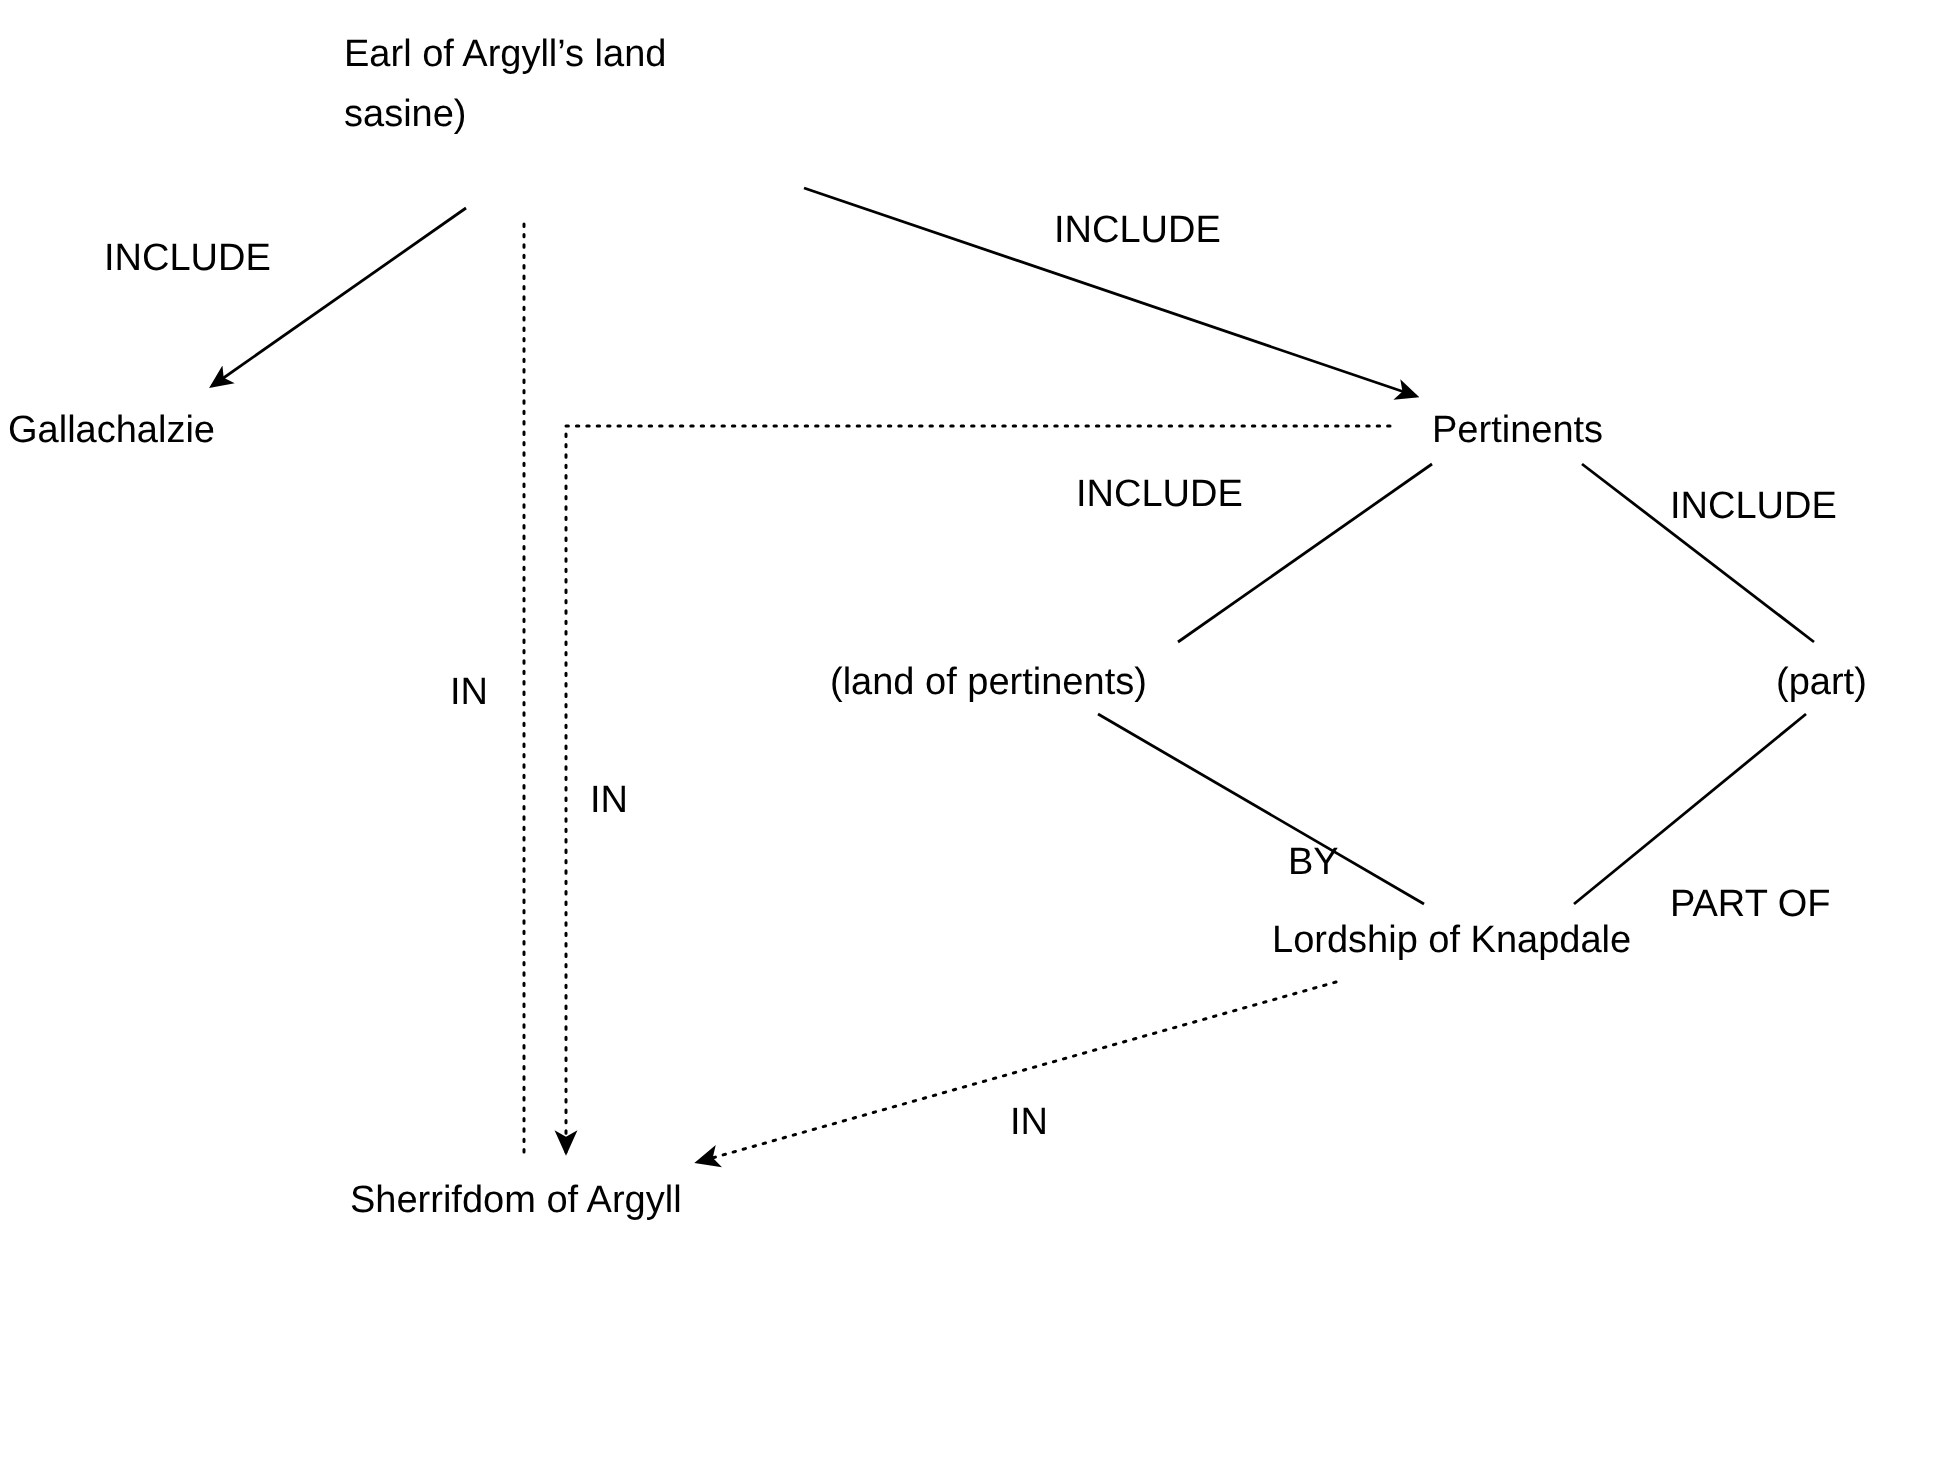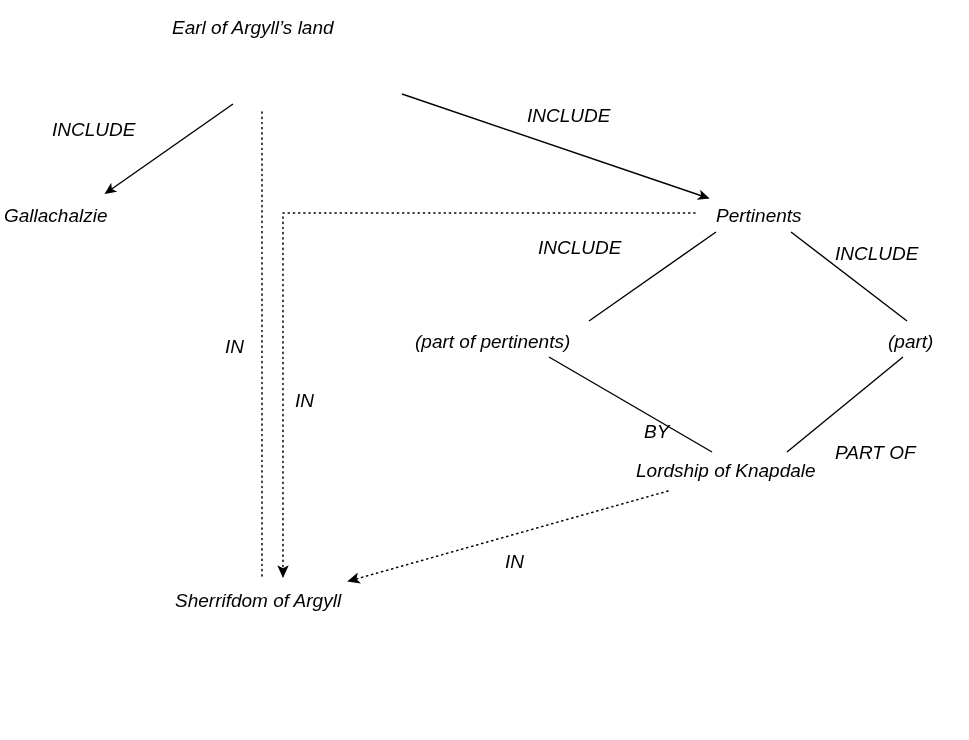--- a/index.html
+++ b/index.html
@@ -8,21 +8,20 @@
     background: #ffffff;
   }
   .diagram-canvas {
     position: relative;
     width: 969px;
     height: 740px;
     background: #ffffff;
     font-family: "Liberation Sans", sans-serif;
     color: #000000;
     overflow: hidden;
-    font-style: italic;
   }
   .edges-layer {
     position: absolute;
     top: 0;
     left: 0;
     width: 969px;
     height: 740px;
   }
   .node-label, .edge-label {
     position: absolute;
@@ -87,27 +86,28 @@
 
     <line x1="549" y1="357" x2="712" y2="452" stroke="#000000" stroke-width="1.4"></line>
 
     <line x1="903" y1="357" x2="787" y2="452" stroke="#000000" stroke-width="1.4"></line>
 
     <line x1="668" y1="491" x2="349" y2="581" stroke="#000000" stroke-width="1.5" stroke-dasharray="1.2 4" stroke-linecap="round" marker-end="url(#arrow)"></line>
   </svg>
 
   <div class="node-earl">
     <div class="l1">Earl of Argyll’s land</div>
+    <div class="l3">sasine)</div>
   </div>
 
   <div class="node-label pos-gallachalzie">Gallachalzie</div>
 
   <div class="node-label pos-pertinents">Pertinents</div>
 
-  <div class="node-label pos-part-of-pert">(part of pertinents)</div>
+  <div class="node-label pos-part-of-pert">(land of pertinents)</div>
 
   <div class="node-label pos-part">(part)</div>
 
   <div class="node-label pos-sherrifdom">Sherrifdom of Argyll</div>
 
   <div class="node-label pos-lordship">Lordship of Knapdale</div>
 
   <div class="edge-label pos-include-gall">INCLUDE</div>
 
   <div class="edge-label pos-include-pert">INCLUDE</div>

